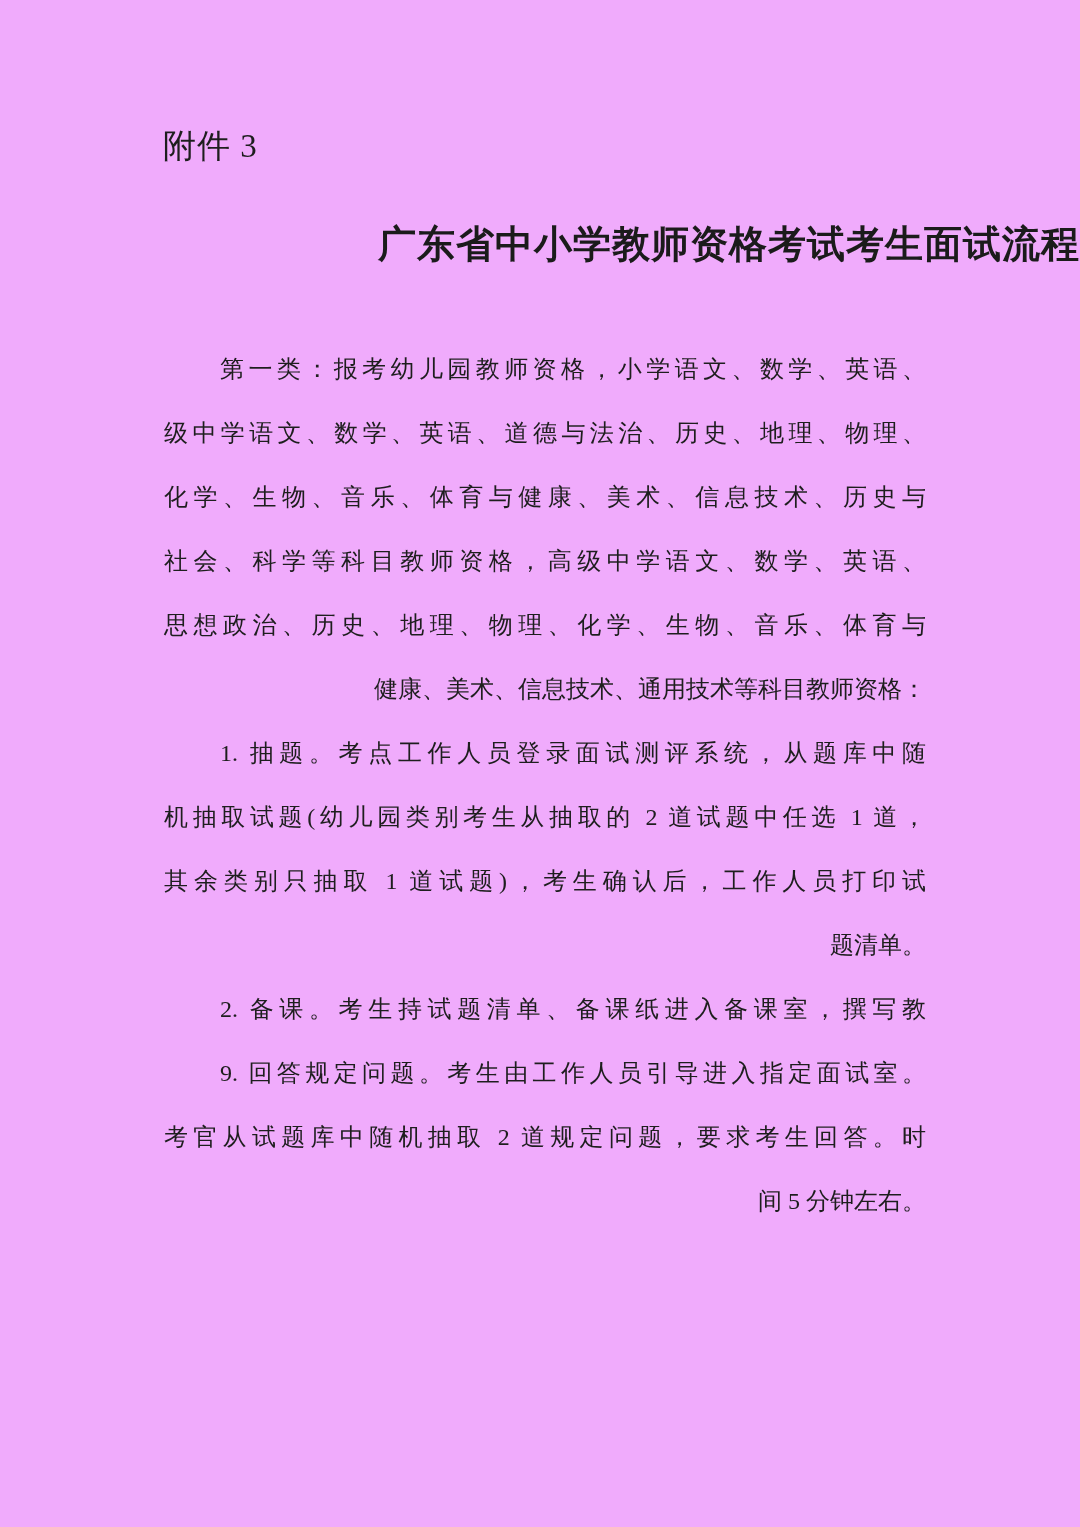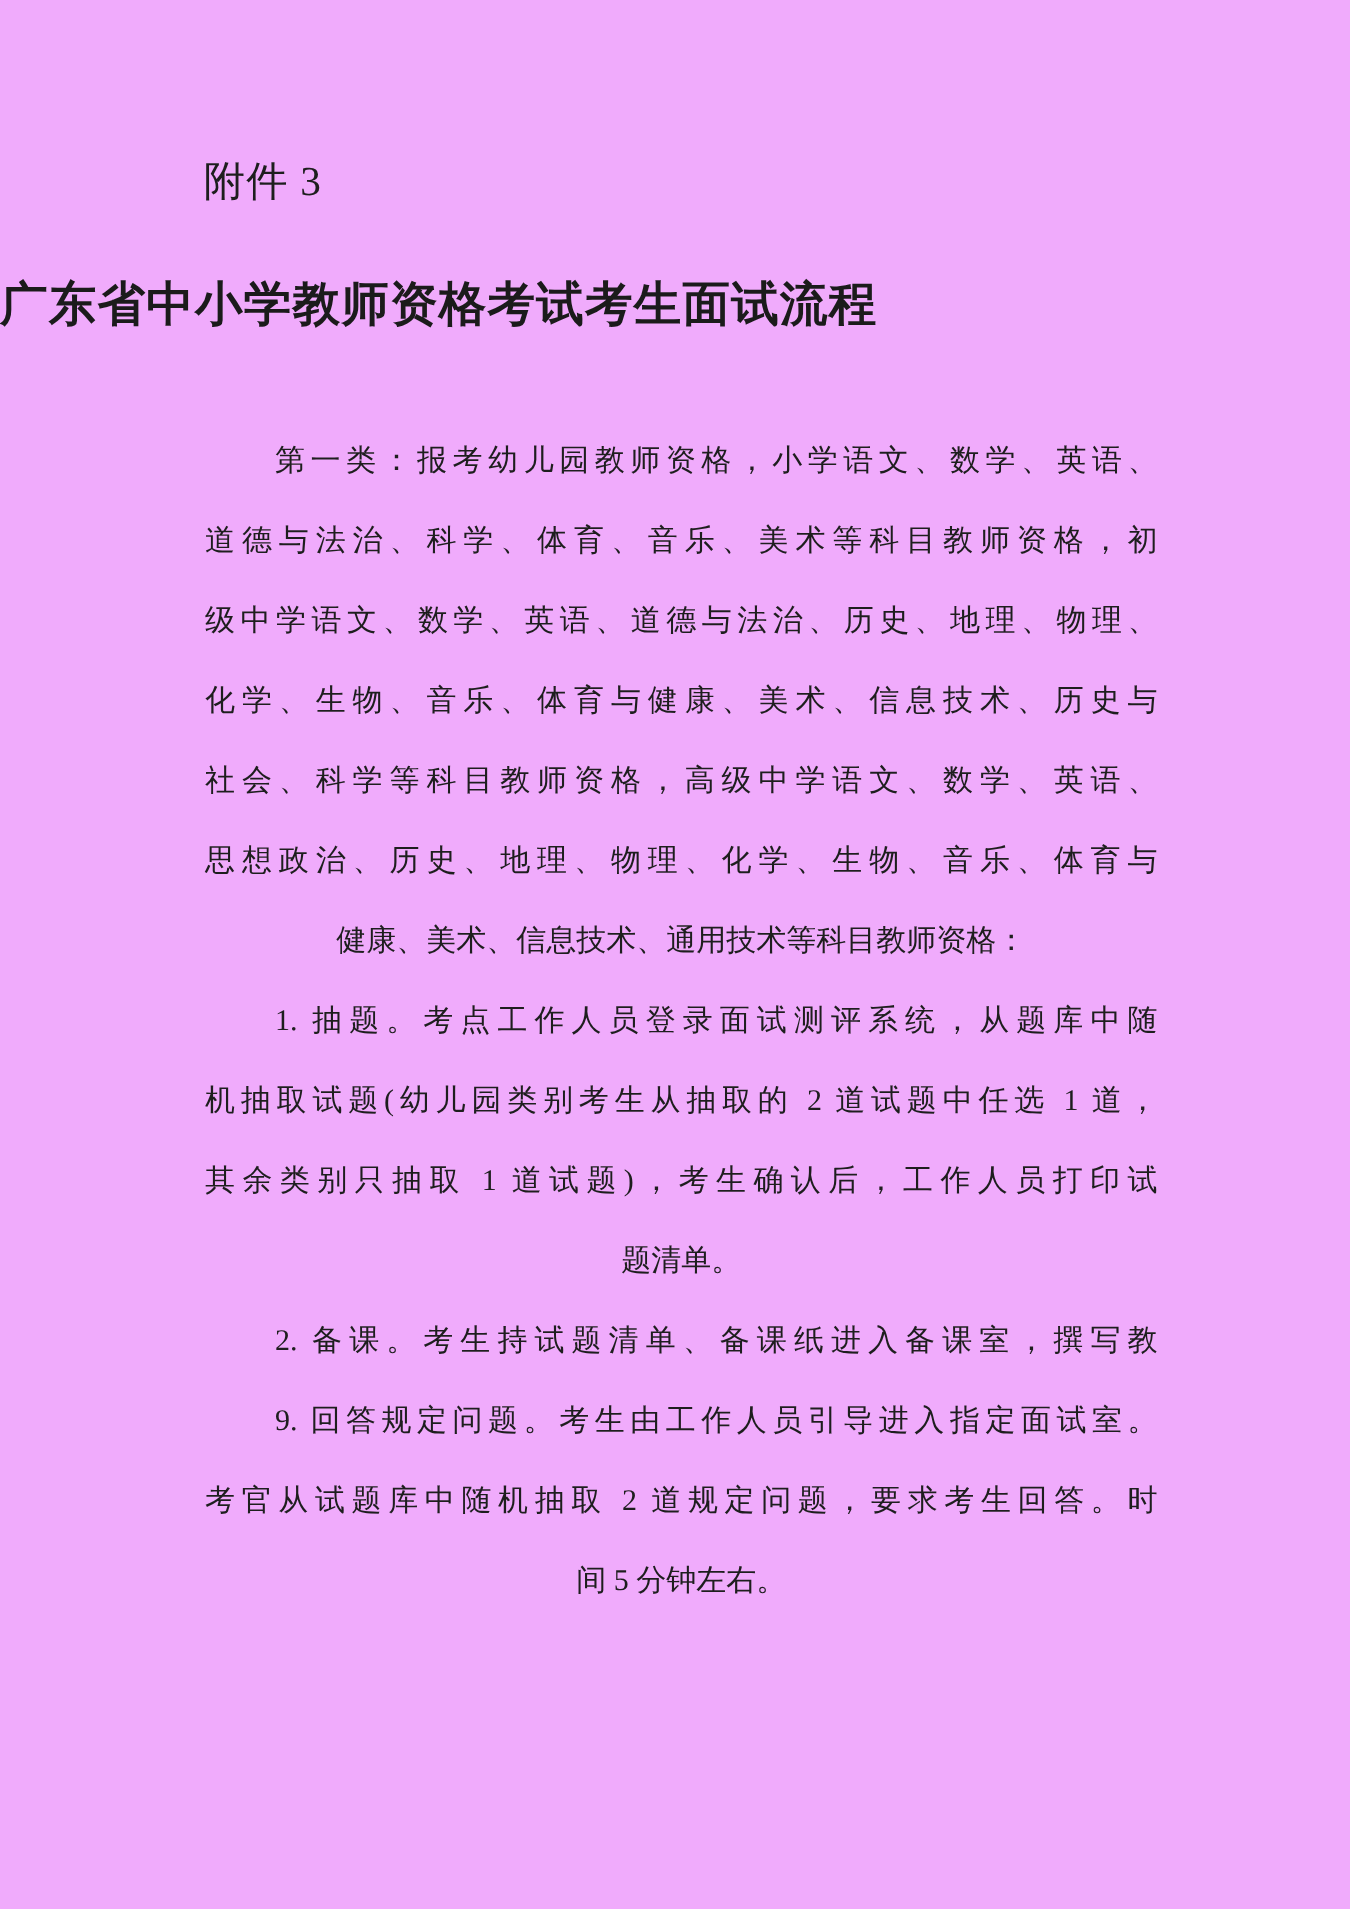--- a/index.html
+++ b/index.html
@@ -24,40 +24,40 @@
     line-height: 40px;
     letter-spacing: 1px;
     color: #1e1e1e;
   }
   .doc-title {
     position: absolute;
     left: 0;
     top: 219px;
     width: 1080px;
     margin: 0;
-    text-align: left;
+    text-align: right;
     font-size: 38px;
     line-height: 50px;
     font-weight: bold;
     letter-spacing: 1px;
     color: #1b1b1b;
     font-family: "Liberation Serif", "DejaVu Serif", serif;
   }
   .doc-body {
     position: absolute;
     left: 164px;
     top: 337px;
     width: 762px;
     font-size: 24px;
     color: #1e1e1e;
   }
   .line {
     height: 64px;
     line-height: 64px;
-    text-align: center;
+    text-align: right;
     white-space: nowrap;
   }
   .line.fill {
     white-space: normal;
     text-align: justify;
     text-align-last: justify;
     text-justify: inter-character;
   }
   .line.indent {
     text-indent: 56px;
@@ -66,21 +66,20 @@
 </head>
 <body>
 
 <div class="page">
   <div class="attachment">附件 3</div>
 
   <h1 class="doc-title">广东省中小学教师资格考试考生面试流程</h1>
 
   <div class="doc-body">
       <div class="line fill indent">第一类：报考幼儿园教师资格，小学语文、数学、英语、</div>
-      <div class="line fill">道德与法治、科学、体育、音乐、美术等科目教师资格，初</div>
       <div class="line fill">级中学语文、数学、英语、道德与法治、历史、地理、物理、</div>
       <div class="line fill">化学、生物、音乐、体育与健康、美术、信息技术、历史与</div>
       <div class="line fill">社会、科学等科目教师资格，高级中学语文、数学、英语、</div>
       <div class="line fill">思想政治、历史、地理、物理、化学、生物、音乐、体育与</div>
       <div class="line">健康、美术、信息技术、通用技术等科目教师资格：</div>
       <div class="line fill indent">1. 抽题。考点工作人员登录面试测评系统，从题库中随</div>
       <div class="line fill">机抽取试题(幼儿园类别考生从抽取的 2 道试题中任选 1 道，</div>
       <div class="line fill">其余类别只抽取 1 道试题)，考生确认后，工作人员打印试</div>
       <div class="line">题清单。</div>
       <div class="line fill indent">2. 备课。考生持试题清单、备课纸进入备课室，撰写教</div>

